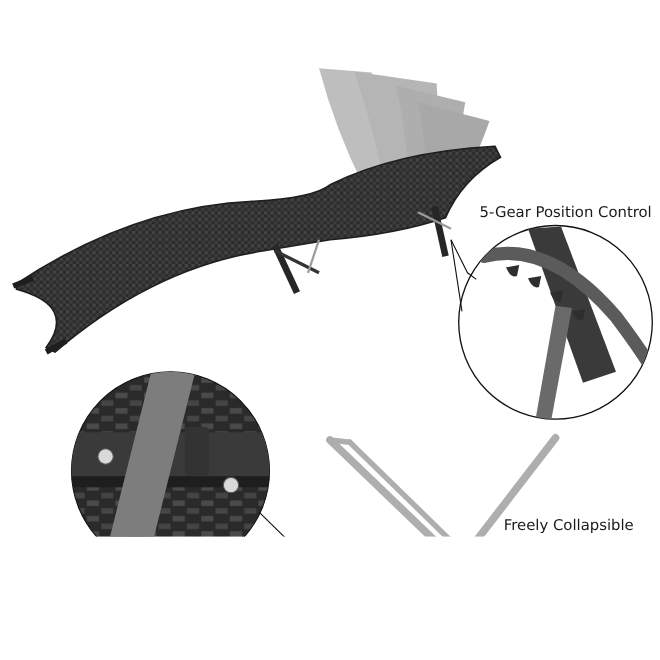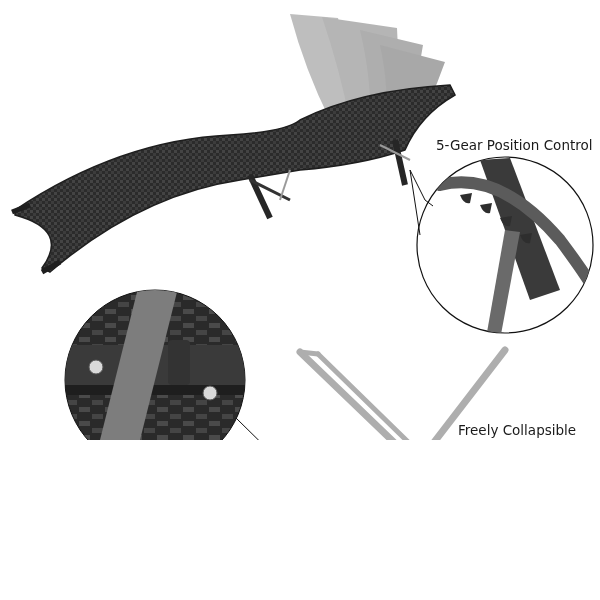--- a/index.html
+++ b/index.html
@@ -1,16 +1,16 @@
 <!DOCTYPE html>
 <html><head>
 <meta charset="utf-8">
 <style>
   html, body { margin:0; padding:0; background:#fff; }
-  #stage { position:relative; width:600px; height:440px; background:#ffffff; overflow:hidden; font-family:"DejaVu Sans", "Liberation Sans", sans-serif; }
+  #stage { position:relative; width:600px; height:440px; background:#ffffff; overflow:hidden; font-family:"DejaVu Sans", "Liberation Sans", sans-serif;margin-top:48px; }
   svg { position:absolute; left:0; top:0; }
   .label { position:absolute; color:#1a1a1a; font-size:13.5px; white-space:nowrap; }
   .label.center { text-align:center; }
 </style>
 </head>
 <body>
 
 <div id="stage">
   <svg width="600" height="600" viewBox="0 0 600 600">
     <defs>

